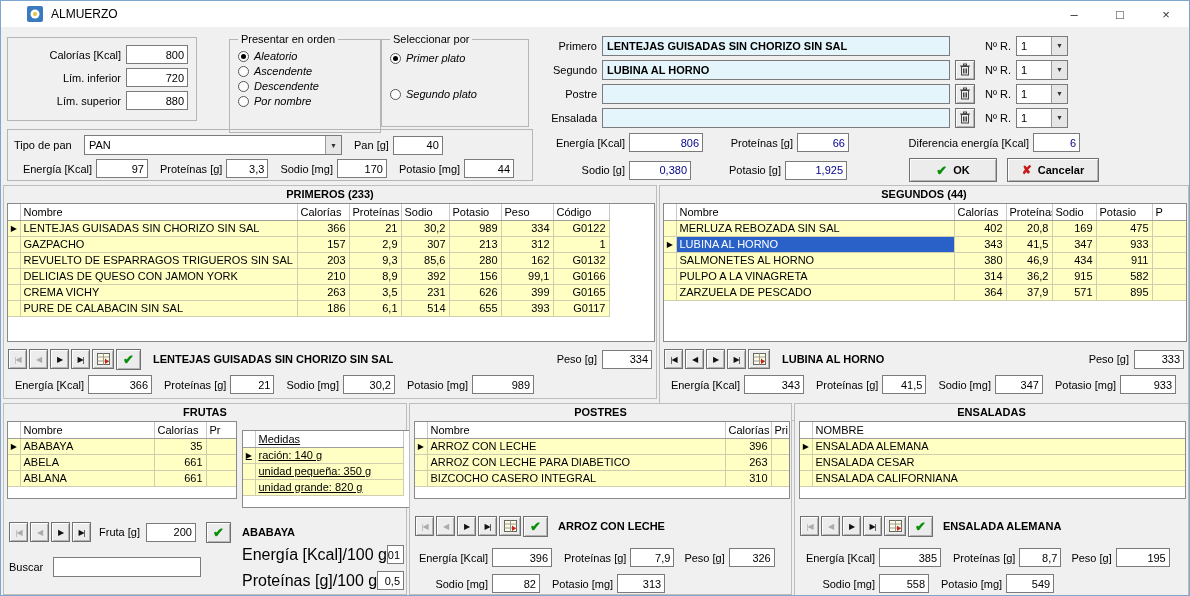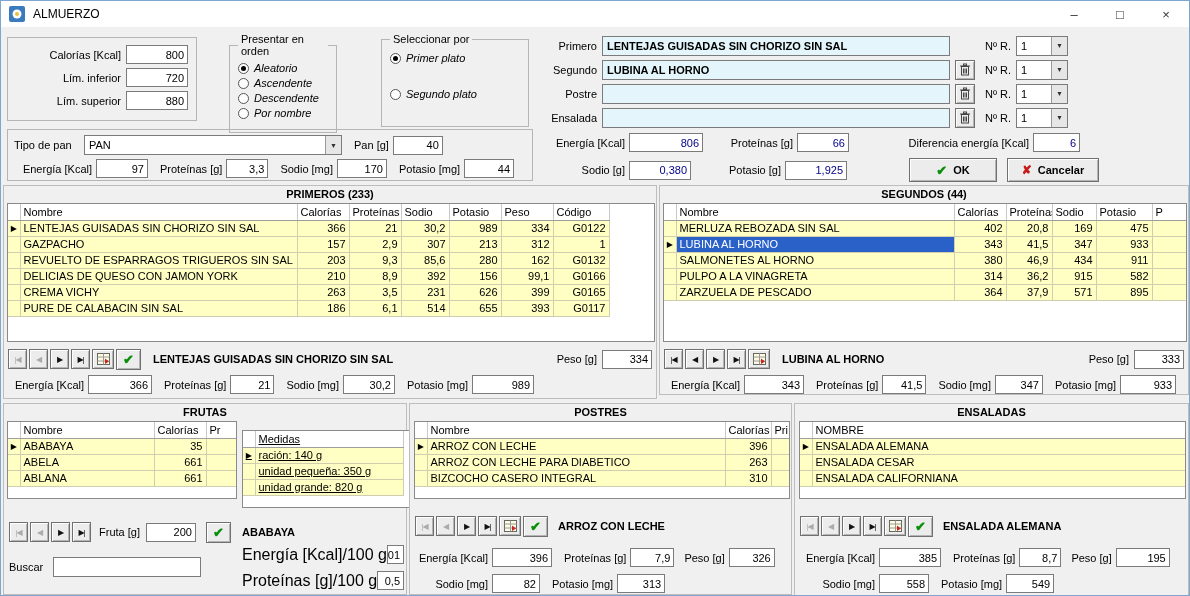--- a/index.html
+++ b/index.html
@@ -2,21 +2,21 @@
 <html><head>
 <meta charset="utf-8">
 <style>
   * { margin:0; padding:0; box-sizing:border-box; }
   body { font-family:"Liberation Sans", sans-serif; background:#c9c9c9; }
   #win { position:relative; width:1190px; height:596px; background:#f0f0f0;
          border:1px solid #7fa6cf; overflow:hidden; font-size:11px; color:#000; }
 
   
   #titlebar { position:absolute; left:0; top:0; width:100%; height:26px; background:#ffffff;
-              display:flex; align-items:center; padding-left:8px; }
+              display:flex; align-items:center; padding-left:26px; }
   #title-text { margin-left:8px; font-size:12px; }
   #win-controls { margin-left:auto; display:flex; height:100%; }
   .wbtn { width:46px; height:100%; display:flex; align-items:center; justify-content:center;
           font-size:13px; color:#333; cursor:default; }
 
   
   .label { white-space:nowrap; }
   .r { text-align:right; }
   .field { height:19px; background:#fff; border:1px solid #7b7b7b; padding:0 3px;
            display:flex; align-items:center; justify-content:flex-end; overflow:hidden; white-space:nowrap; }
@@ -76,37 +76,37 @@
                   overflow:hidden; white-space:nowrap; }
   .nr-label { margin-left:10px; }
   .nr-combo { width:52px; margin-left:5px; }
   input.text { height:20px; border:1px solid #7b7b7b; background:#fff; font-family:inherit;
                font-size:11px; padding:0 4px; }
 
   
   #limits-box { left:6px; top:36px; width:190px; height:84px; padding:7px 8px; }
   .lrow { display:flex; align-items:center; justify-content:flex-end; margin-bottom:4px; gap:5px; }
   .lrow .field { width:62px; }
-  #orden-box { left:228px; top:32px; width:108px; height:100px; }
+  #orden-box { left:228px; top:32px; width:152px; height:100px; }
   #seleccion-box { left:380px; top:32px; width:148px; height:94px; }
   #seleccion-box .radio-row:nth-of-type(1) { margin-top:5px; }
   #seleccion-box .radio-row:nth-of-type(2) { margin-top:24px; }
   #courses { position:absolute; left:538px; top:34px; }
   #totals1 { position:absolute; left:538px; top:132px; display:flex; align-items:center; gap:4px; }
   #totals2 { position:absolute; left:538px; top:157px; display:flex; align-items:center; gap:4px; }
   #pan-box { left:6px; top:128px; width:526px; height:52px; }
   #pan-row1 { position:absolute; left:6px; top:5px; display:flex; align-items:center; gap:4px; }
   #pan-row2 { position:absolute; left:6px; top:29px; display:flex; align-items:center; gap:4px; }
 
   #primeros-panel { left:2px; top:184px; width:654px; height:214px; }
   #primeros-gw { left:3px; top:17px; width:648px; height:139px; }
   #primeros-nav { left:4px; top:161px; width:644px; }
   #primeros-detail { left:4px; top:189px; width:644px; }
 
-  #segundos-panel { left:658px; top:184px; width:530px; height:210px; }
+  #segundos-panel { left:658px; top:184px; width:530px; height:236px; }
   #segundos-gw { left:3px; top:17px; width:524px; height:139px; }
   #segundos-nav { left:4px; top:161px; width:520px; }
   #segundos-detail { left:4px; top:189px; width:520px; }
 
   #frutas-panel { left:2px; top:402px; width:404px; height:192px; }
   #frutas-gw { left:3px; top:17px; width:230px; height:78px; }
   #medidas-gw { left:238px; top:26px; width:182px; height:78px;text-decoration:underline; }
   #frutas-nav { left:5px; top:116px; }
   #buscar-row { position:absolute; left:5px; top:153px; display:flex; align-items:center; }
   #frutas-detail { position:absolute; left:238px; top:122px; width:162px; }

